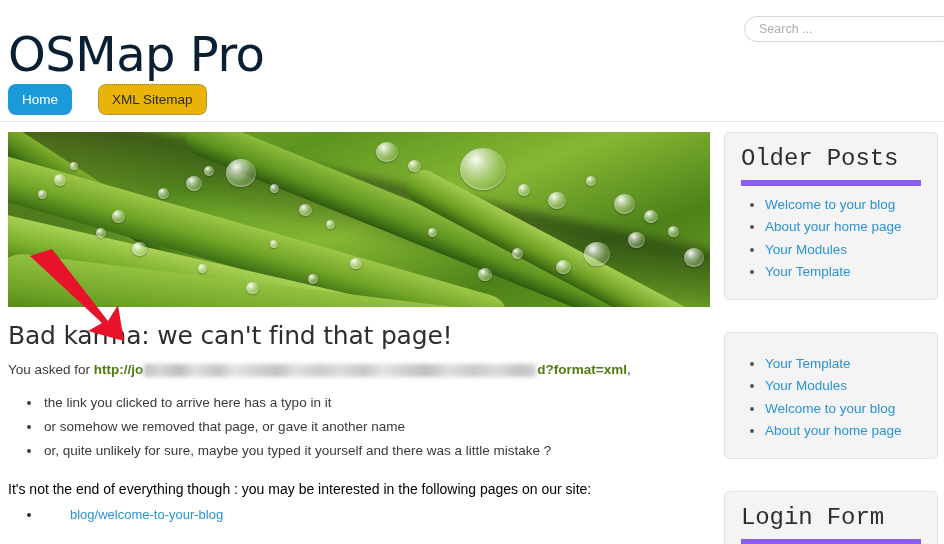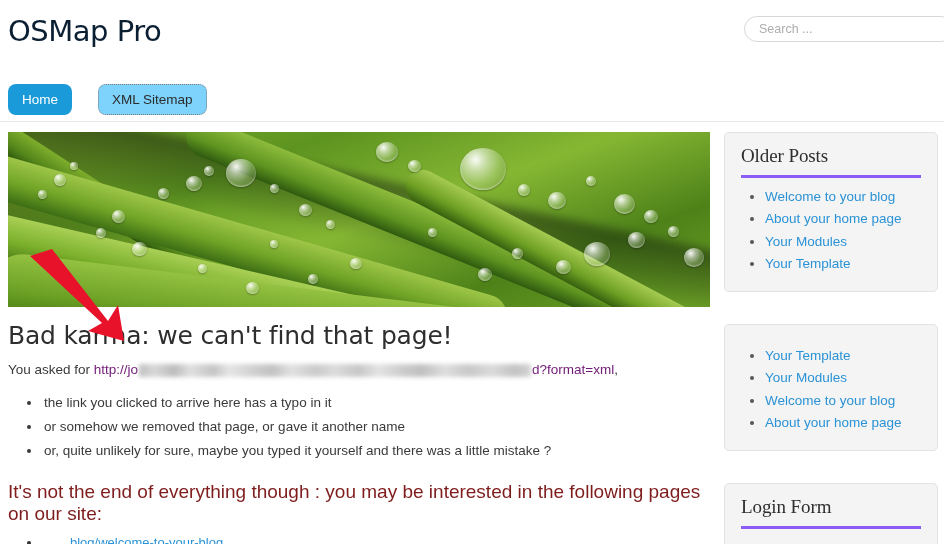--- a/index.html
+++ b/index.html
@@ -14,22 +14,22 @@
   .page { position: relative; width: 944px; height: 544px; overflow: hidden; }
 
   
   .header {
     position: relative;
     height: 78px;
     padding: 0 8px;
   }
   .site-title {
     position: absolute;
-    left: 8px; top: 16px;
-    font-size: 29px;
+    left: 8px; top: 28px;
+    font-size: 48px;
     font-weight: normal;
     letter-spacing: -0.5px;
     color: #0b1f33;
     margin: 0;
     line-height: 1.1;
     font-family: "DejaVu Sans", sans-serif;
   }
   .search-wrap {
     position: absolute;
     right: -10px; top: 16px;
@@ -68,21 +68,21 @@
     cursor: pointer;
     border: 1px solid transparent;
     line-height: 1.3;
     white-space: nowrap;
   }
   .nav-item.active {
     background: #1a9ad9;
     color: #ffffff;
   }
   .nav-item.focused {
-    background: #7dd3fc;
+    background: #eab308;
     color: #2b2b2b;
     border: 1px dotted #7a7a7a;
     margin-left: 22px;
   }
 
   
   .body-row {
     display: flex;
     align-items: flex-start;
     padding: 0 8px;
@@ -170,59 +170,59 @@
     background:
       linear-gradient(90deg,
         #bdbdbd 0%, #d6d6d6 4%, #b9b9b9 9%, #dedede 13%, #c2c2c2 19%,
         #e4e4e4 23%, #cfcfcf 29%, #bfbfbf 34%, #e0e0e0 39%, #c8c8c8 45%,
         #dadada 50%, #c4c4c4 56%, #e2e2e2 61%, #cbcbcb 67%, #bcbcbc 72%,
         #dddddd 78%, #c6c6c6 84%, #d9d9d9 90%, #c0c0c0 96%, #d2d2d2 100%);
     filter: blur(2.2px);
     opacity: 0.95;
     margin: 0 1px;
   }
-  .url-strong { font-weight: normal; color: #701a75; }
+  .url-strong { font-weight: bold; color: #4d7c0f; }
   .err-list {
     margin: 10px 0 0 0;
     padding-left: 34px;
     font-size: 13.5px;
     line-height: 1.78;
     color: #3a3a3a;
   }
   .err-list li { padding-left: 2px; }
   .closing {
-    font-size: 19px;
-    color: #7f1d1d;
+    font-size: 14px;
+    color: #000000;
     margin: 18px 0 6px 0;
   }
   .link-list {
     margin: 6px 0 0 0;
     padding-left: 34px;
     font-size: 13px;
     line-height: 1.8;
   }
   .link-list a { color: #2a92d6; text-decoration: none; margin-left: 28px; }
 
   
   .module {
     background: #f4f4f4;
     border: 1px solid #e3e3e3;
     border-radius: 5px;
     padding: 12px 16px 16px 16px;
     margin-bottom: 32px;
     min-width: 214px;
   }
   .module-title {
-    font-family: Liberation Serif, serif;
-    font-size: 19px;
+    font-family: Liberation Mono, monospace;
+    font-size: 24px;
     font-weight: normal;
     color: #2e2e2e;
     margin: 0 0 6px 0;
     padding-bottom: 8px;
-    border-bottom: 3px solid #8b5cf6;
+    border-bottom: 6px solid #8b5cf6;
     letter-spacing: -0.1px;
     white-space: nowrap;
   }
   .module-list {
     margin: 8px 0 0 0;
     padding-left: 24px;
     font-size: 13.5px;
     line-height: 1.65;
   }
   .module-list a { color: #2a92d6; text-decoration: none; white-space: nowrap; margin-top: 8px; }

